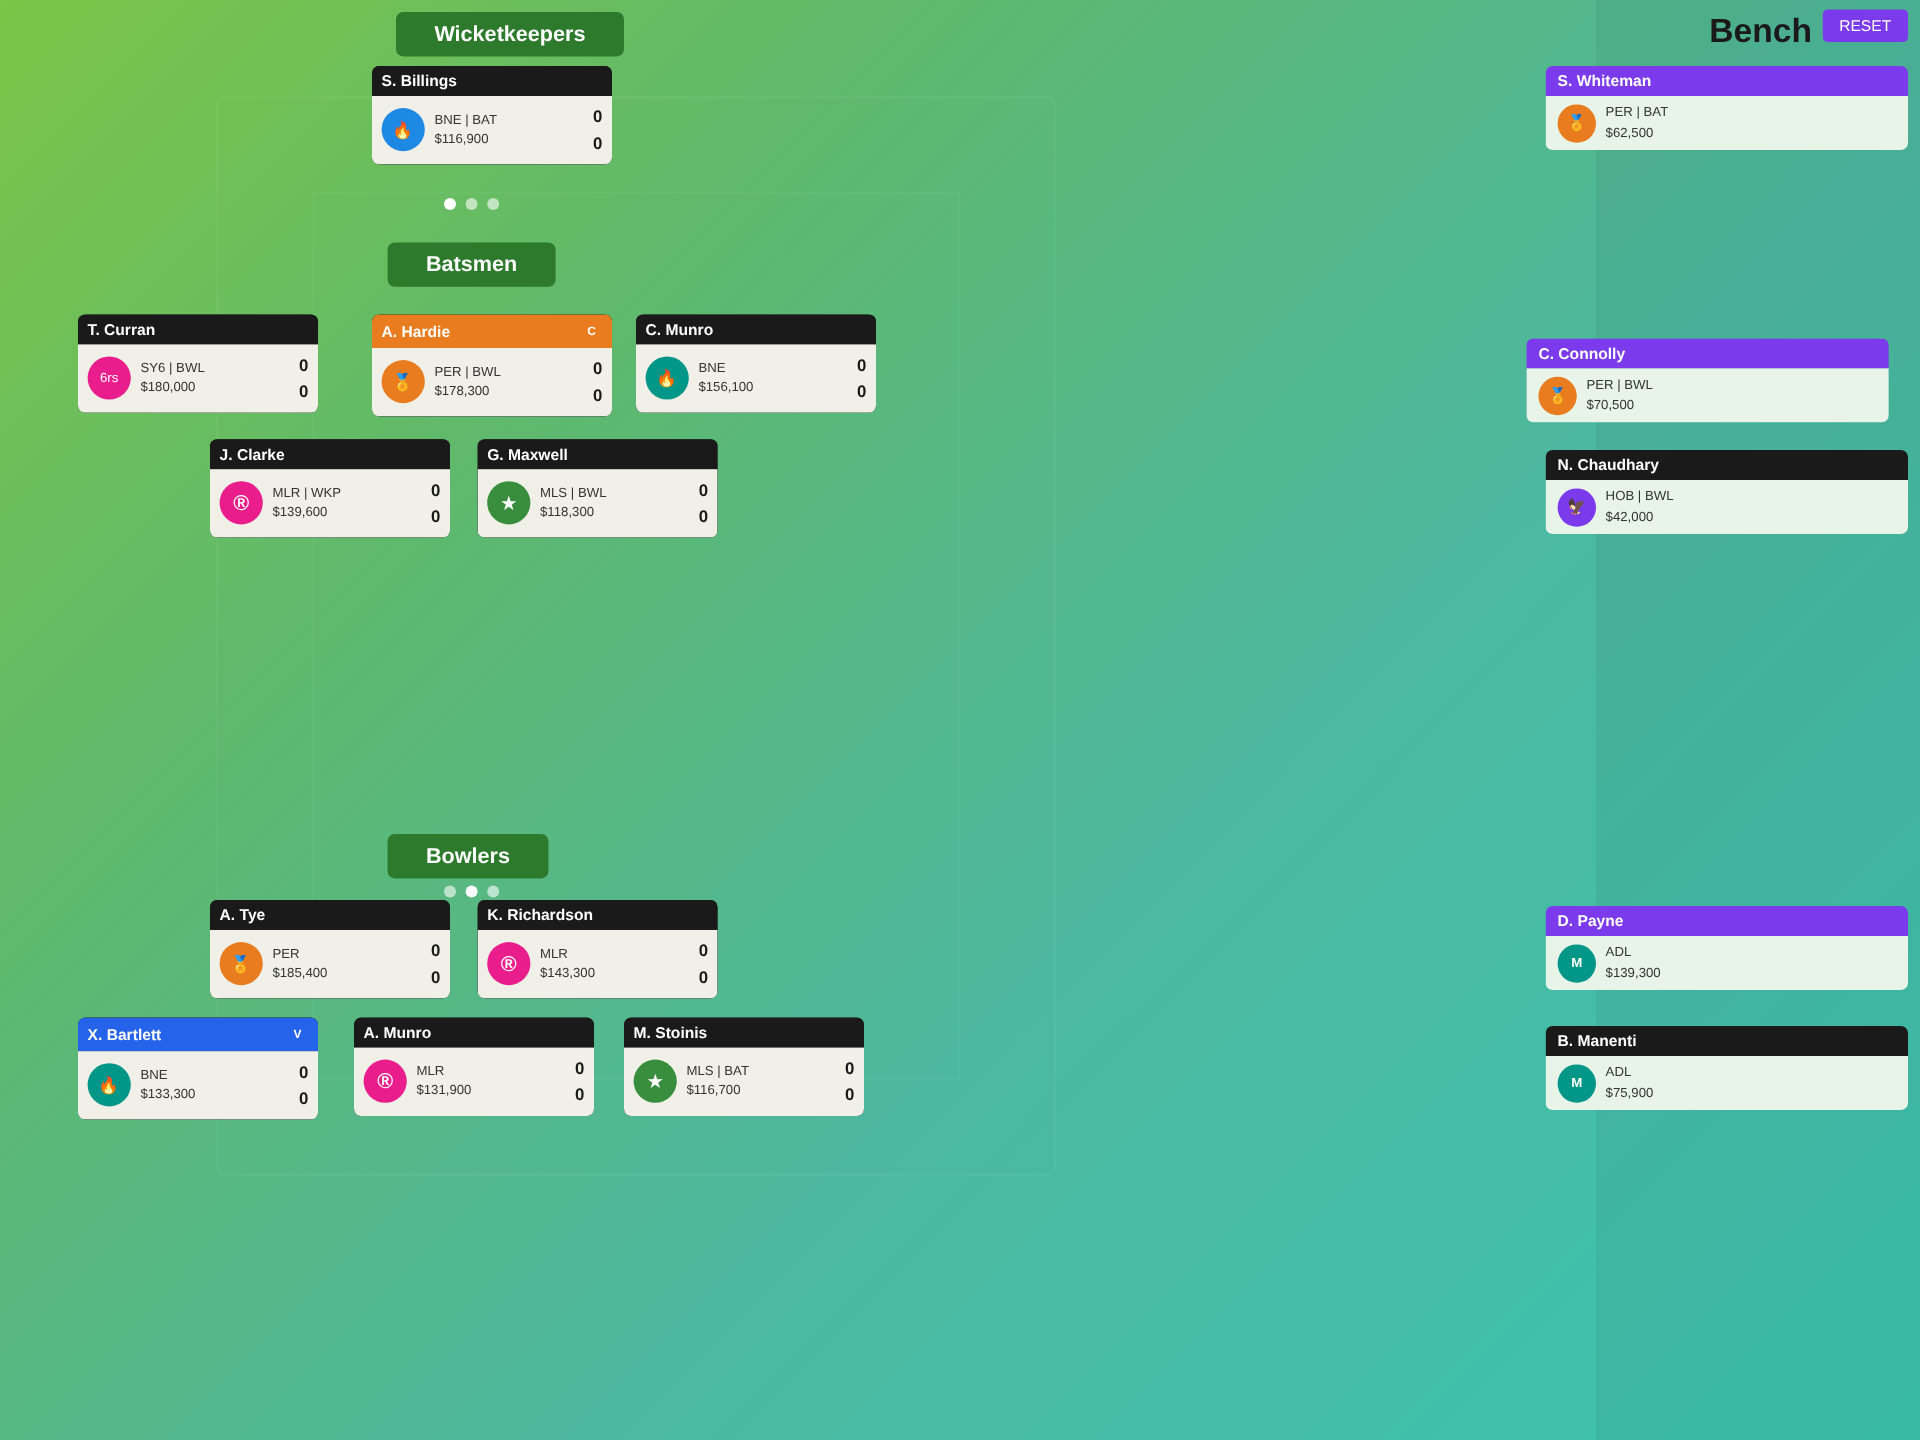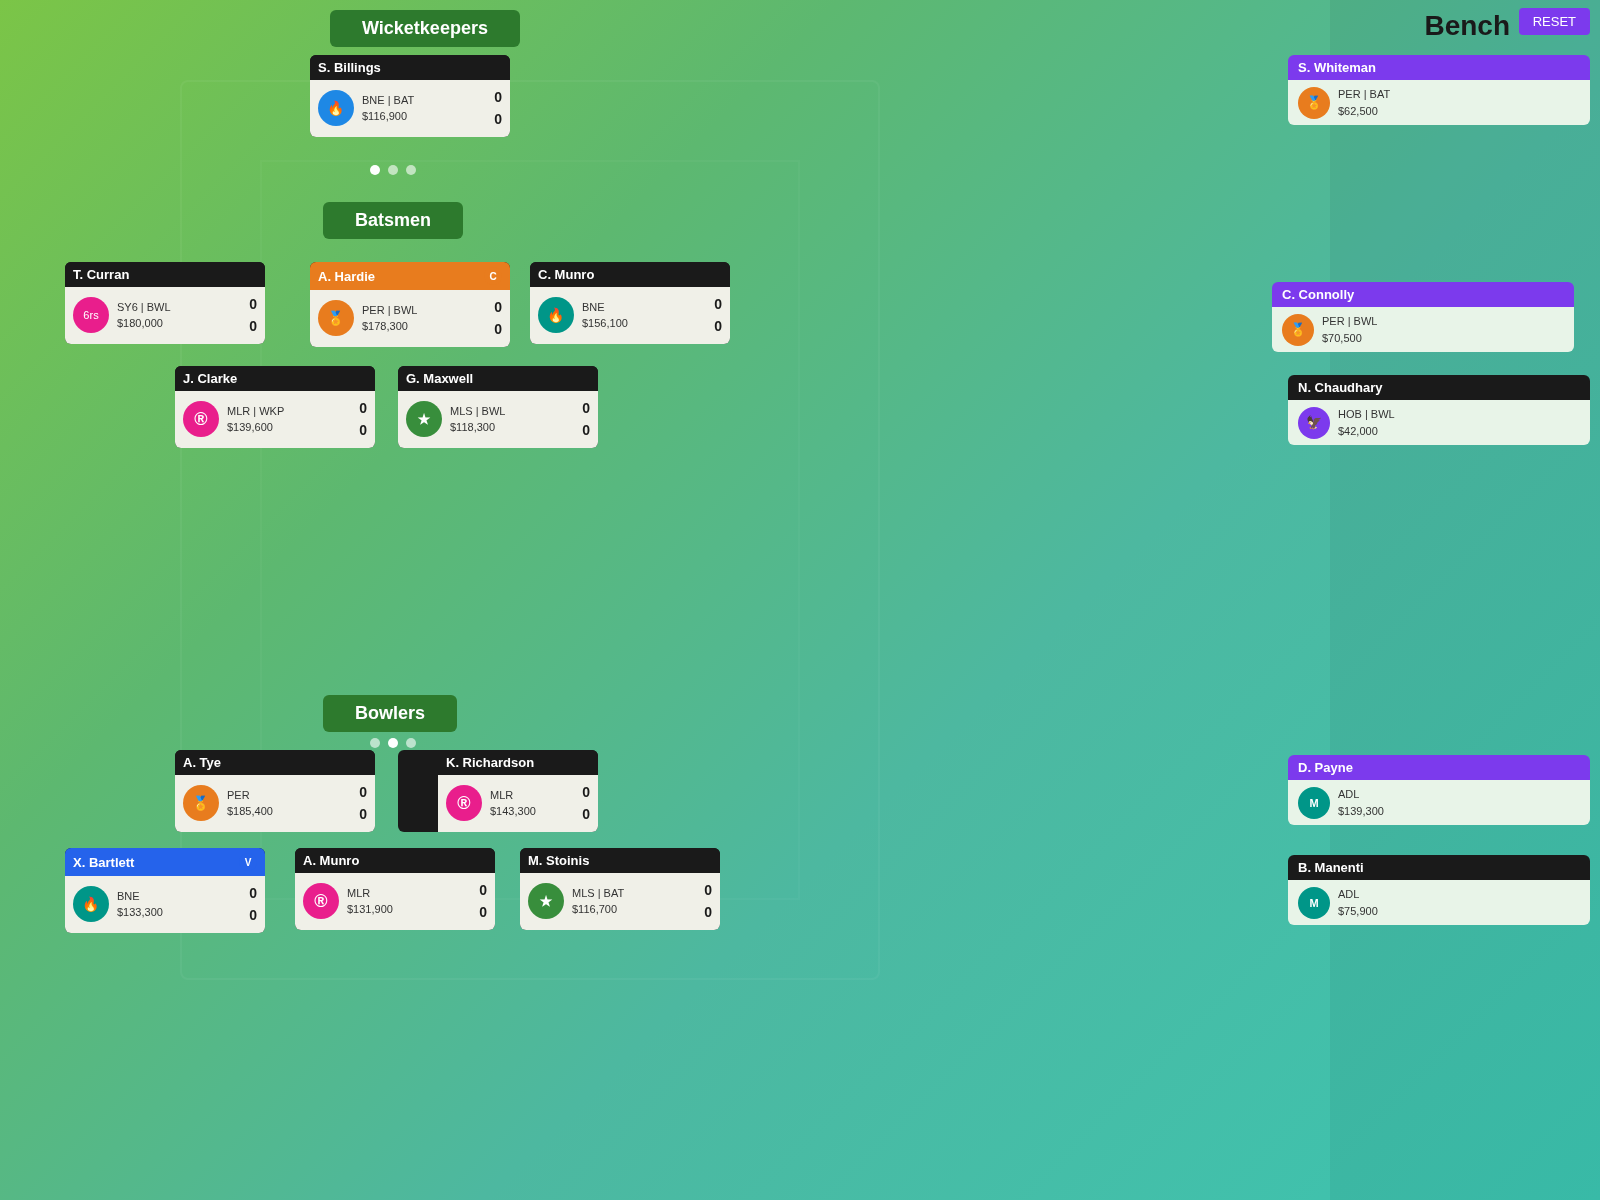--- a/index.html
+++ b/index.html
@@ -327,21 +327,21 @@
       <div>PER</div>
       <div>$185,400</div>
     </div>
     <div class="card-scores">
       <div>0</div>
       <div>0</div>
     </div>
   </div>
 </div>
 
-<div class="player-card" style="left:398px; top:750px;padding-left:40px;">
+<div class="player-card" style="left:398px; top:750px;">
   <div class="card-header">
     <span>K. Richardson</span>
   </div>
   <div class="card-body">
     <div class="card-logo logo-pink" style="font-size:18px;">®</div>
     <div class="card-info">
       <div>MLR</div>
       <div>$143,300</div>
     </div>
     <div class="card-scores">

